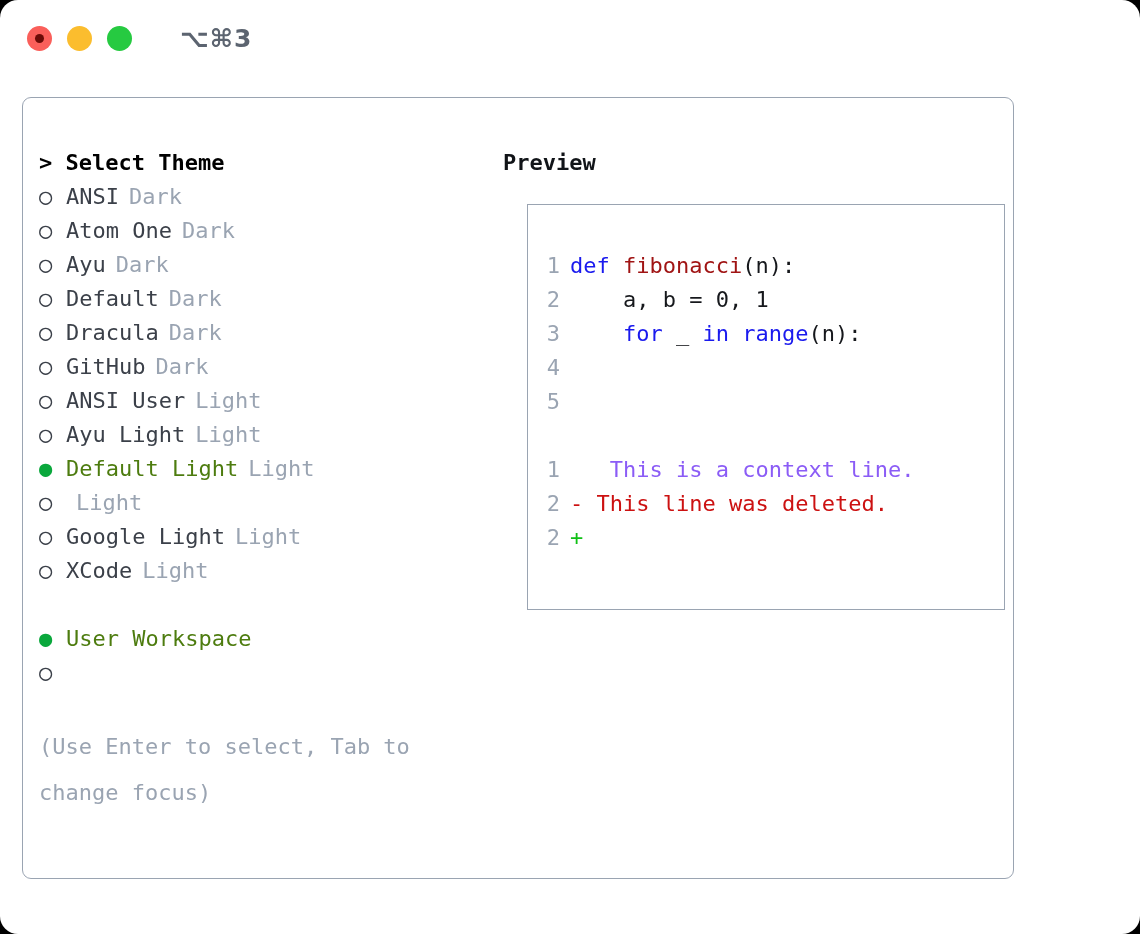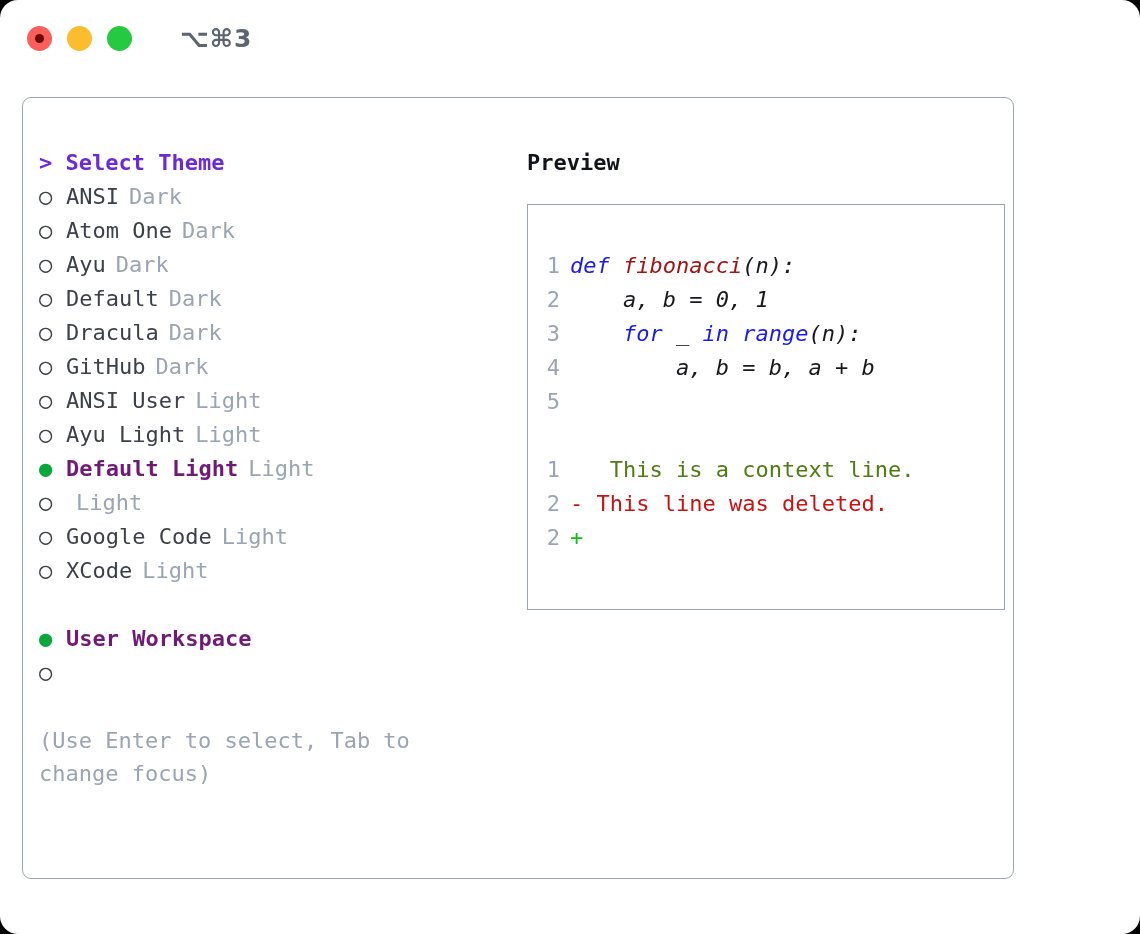--- a/index.html
+++ b/index.html
@@ -86,21 +86,21 @@
   
   #left-col {
     width: 480px;
     padding: 48px 0 0 16px;
     flex: 0 0 auto;
   }
 
   .list-header {
     font-size: 22px;
     font-weight: bold;
-    color: #6d28d9;
+    color: #000000;
     line-height: 34px;
     white-space: pre;
   }
 
   .opt-row {
     display: flex;
     align-items: baseline;
     line-height: 34px;
     font-size: 22px;
     white-space: pre;
@@ -109,48 +109,47 @@
     width: 27px;
     flex: 0 0 auto;
     color: #3b4049;
     font-size: 22px;
     line-height: 34px;
     text-align: left;
   }
   .marker.sel { color: #0aa83c; }
   .marker.blank { color: transparent; }
   .opt-label { color: #3b4049; }
-  .opt-row.selected .opt-label { color: #701a75; font-weight: bold; }
+  .opt-row.selected .opt-label { color: #4d7c0f; }
   .opt-tag {
     color: #9aa4b2;
     margin-left: 10px;
   }
 
   .section-gap { height: 34px; }
 
   .hint {
     margin-top: 34px;
     font-size: 22px;
-    line-height: 33px;
+    line-height: 46px;
     color: #9aa4b2;
     width: 405px;
   }
 
   
   #right-col {
     flex: 1 1 auto;
     padding: 48px 0 0 0;
     position: relative;
   }
   #preview-title {
     font-size: 22px;
     font-weight: bold;
     color: #111418;
     line-height: 34px;
-    margin-left: 24px;
   }
   #preview-box {
     position: absolute;
     left: 24px;
     top: 106px;
     width: 478px;
     height: 406px;
     border: 1.5px solid #9aa4b2;
     background: #ffffff;
     padding: 44px 0 0 0;
@@ -163,28 +162,28 @@
     line-height: 34px;
     white-space: pre;
   }
   .ln {
     width: 42px;
     flex: 0 0 auto;
     text-align: right;
     color: #9aa4b2;
     padding-right: 10px;
   }
-  .code-text { color: #16181c; font-style: italic; }
+  .code-text { color: #16181c; }
   .kw  { color: #1a1aee; }
   .fn  { color: #a01414; }
   .plain { color: #16181c; }
 
   .blank-line { height: 34px; }
 
-  .diff-ctx { color: #4d7c0f; }
+  .diff-ctx { color: #8b5cf6; }
   .diff-del { color: #cc1111; }
   .diff-add { color: #0fc016; }
 </style>
 </head>
 <body>
 
 <div id="window">
 
   <div id="titlebar">
     <div class="dot red"></div>
@@ -204,21 +203,21 @@
             <div class="opt-row"><span class="marker">○</span><span class="opt-label">ANSI</span><span class="opt-tag">Dark</span></div>
             <div class="opt-row"><span class="marker">○</span><span class="opt-label">Atom One</span><span class="opt-tag">Dark</span></div>
             <div class="opt-row"><span class="marker">○</span><span class="opt-label">Ayu</span><span class="opt-tag">Dark</span></div>
             <div class="opt-row"><span class="marker">○</span><span class="opt-label">Default</span><span class="opt-tag">Dark</span></div>
             <div class="opt-row"><span class="marker">○</span><span class="opt-label">Dracula</span><span class="opt-tag">Dark</span></div>
             <div class="opt-row"><span class="marker">○</span><span class="opt-label">GitHub</span><span class="opt-tag">Dark</span></div>
             <div class="opt-row"><span class="marker">○</span><span class="opt-label">ANSI User</span><span class="opt-tag">Light</span></div>
             <div class="opt-row"><span class="marker">○</span><span class="opt-label">Ayu Light</span><span class="opt-tag">Light</span></div>
             <div class="opt-row selected"><span class="marker sel">●</span><span class="opt-label">Default Light</span><span class="opt-tag">Light</span></div>
             <div class="opt-row"><span class="marker">○</span><span class="opt-tag">Light</span></div>
-            <div class="opt-row"><span class="marker">○</span><span class="opt-label">Google Code</span><span class="opt-tag">Light</span></div>
+            <div class="opt-row"><span class="marker">○</span><span class="opt-label">Google Light</span><span class="opt-tag">Light</span></div>
             <div class="opt-row"><span class="marker">○</span><span class="opt-label">XCode</span><span class="opt-tag">Light</span></div>
           </div>
 
         <div class="section-gap"></div>
 
 
         <div id="apply-to-list">
             <div class="opt-row selected"><span class="marker sel">●</span><span class="opt-label">User Workspace</span></div>
             <div class="opt-row"><span class="marker">○</span></div>
           </div>
@@ -227,21 +226,21 @@
       </div>
 
       <div id="right-col">
         <div id="preview-title">Preview</div>
 
         <div id="preview-box">
           <div id="code-block">
               <div class="code-line"><span class="ln">1</span><span class="code-text"><span class="kw">def </span><span class="fn">fibonacci</span><span class="plain">(n):</span></span></div>
               <div class="code-line"><span class="ln">2</span><span class="code-text"><span class="plain">    a, b = 0, 1</span></span></div>
               <div class="code-line"><span class="ln">3</span><span class="code-text"><span class="plain">    </span><span class="kw">for</span><span class="plain"> _ </span><span class="kw">in</span><span class="plain"> </span><span class="kw">range</span><span class="plain">(n):</span></span></div>
-              <div class="code-line"><span class="ln">4</span><span class="code-text"><span class="plain">        a, b = b, a + b</span></span></div>
+              <div class="code-line"><span class="ln">4</span></div>
               <div class="code-line"><span class="ln">5</span></div>
             </div>
           <div class="blank-line"></div>
           <div id="diff-block">
               <div class="code-line"><span class="ln">1</span><span class="diff-ctx"> </span><span class="diff-ctx">  This is a context line.</span></div>
               <div class="code-line"><span class="ln">2</span><span class="diff-del">-</span><span class="diff-del"> This line was deleted.</span></div>
               <div class="code-line"><span class="ln">2</span><span class="diff-add">+</span></div>
             </div>
         </div>
       </div>

